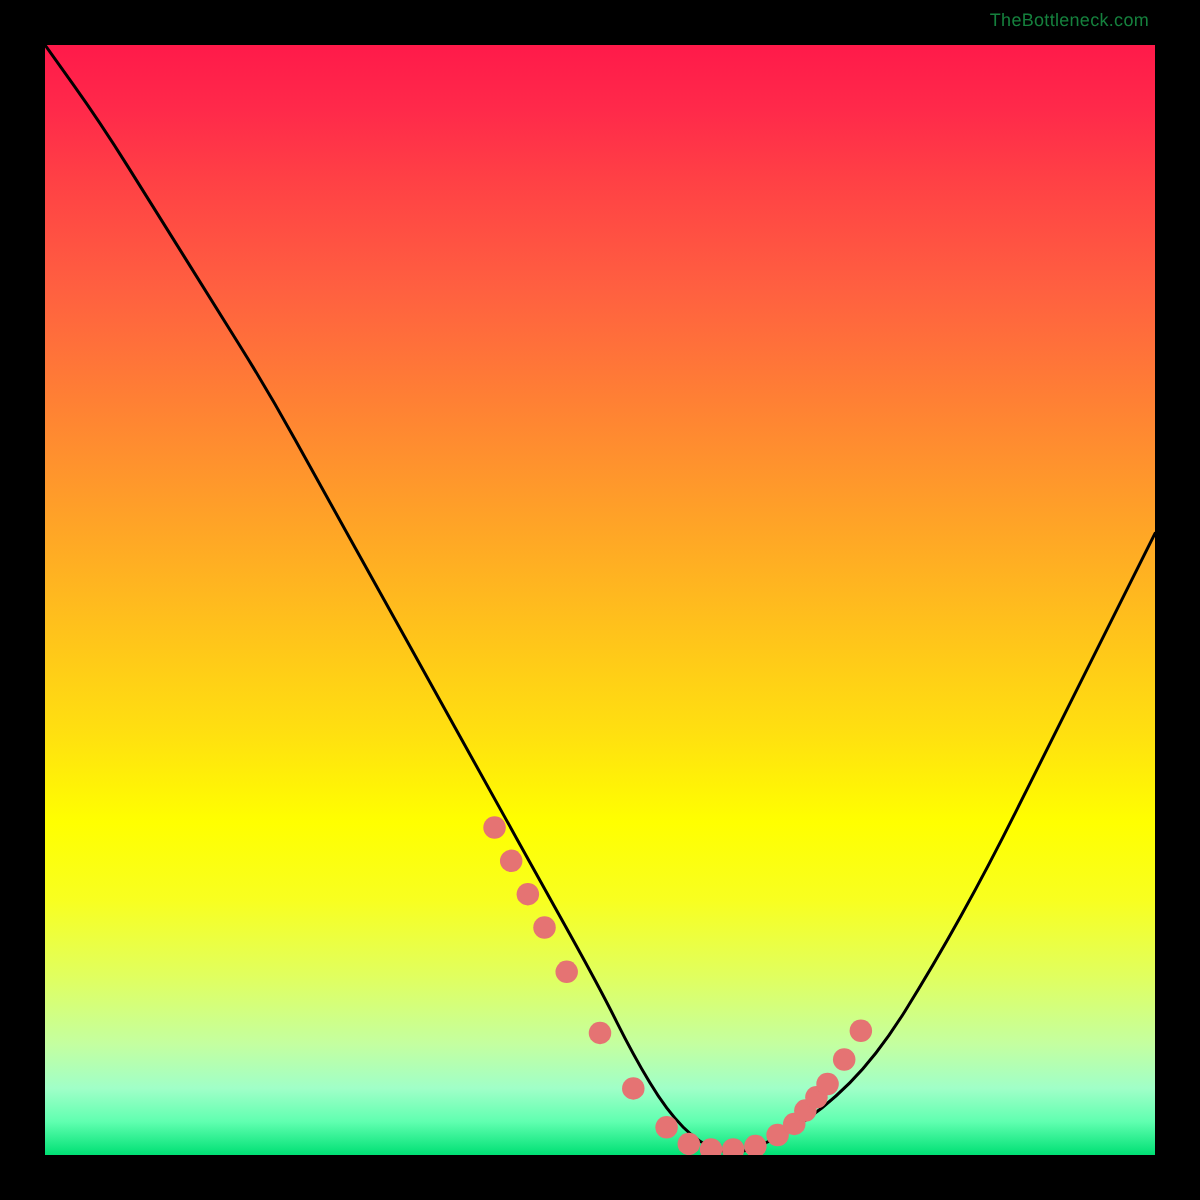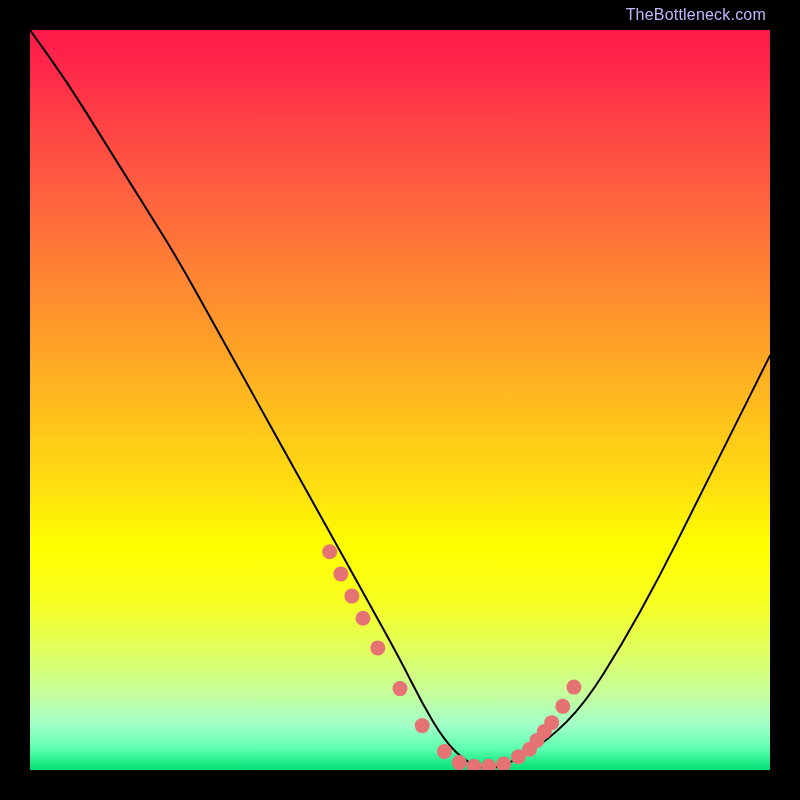--- a/index.html
+++ b/index.html
@@ -51,23 +51,23 @@
     position: absolute;
     left: 0;
     top: 0;
     width: 100%;
     height: 100%;
   }
   .attribution {
     position: absolute;
     top: 6px;
     right: 34px;
-    color: #c4b5fd;
+    color: #15803d;
     font-family: Arial, Helvetica, sans-serif;
-    font-size: 16px;
+    font-size: 12px;
     font-weight: 400;
     letter-spacing: 0.2px;
   }
 </style>
 </head>
 <body>
 
 <div class="chart-container">
   <div class="attribution">TheBottleneck.com</div>
   <div class="plot-area">

